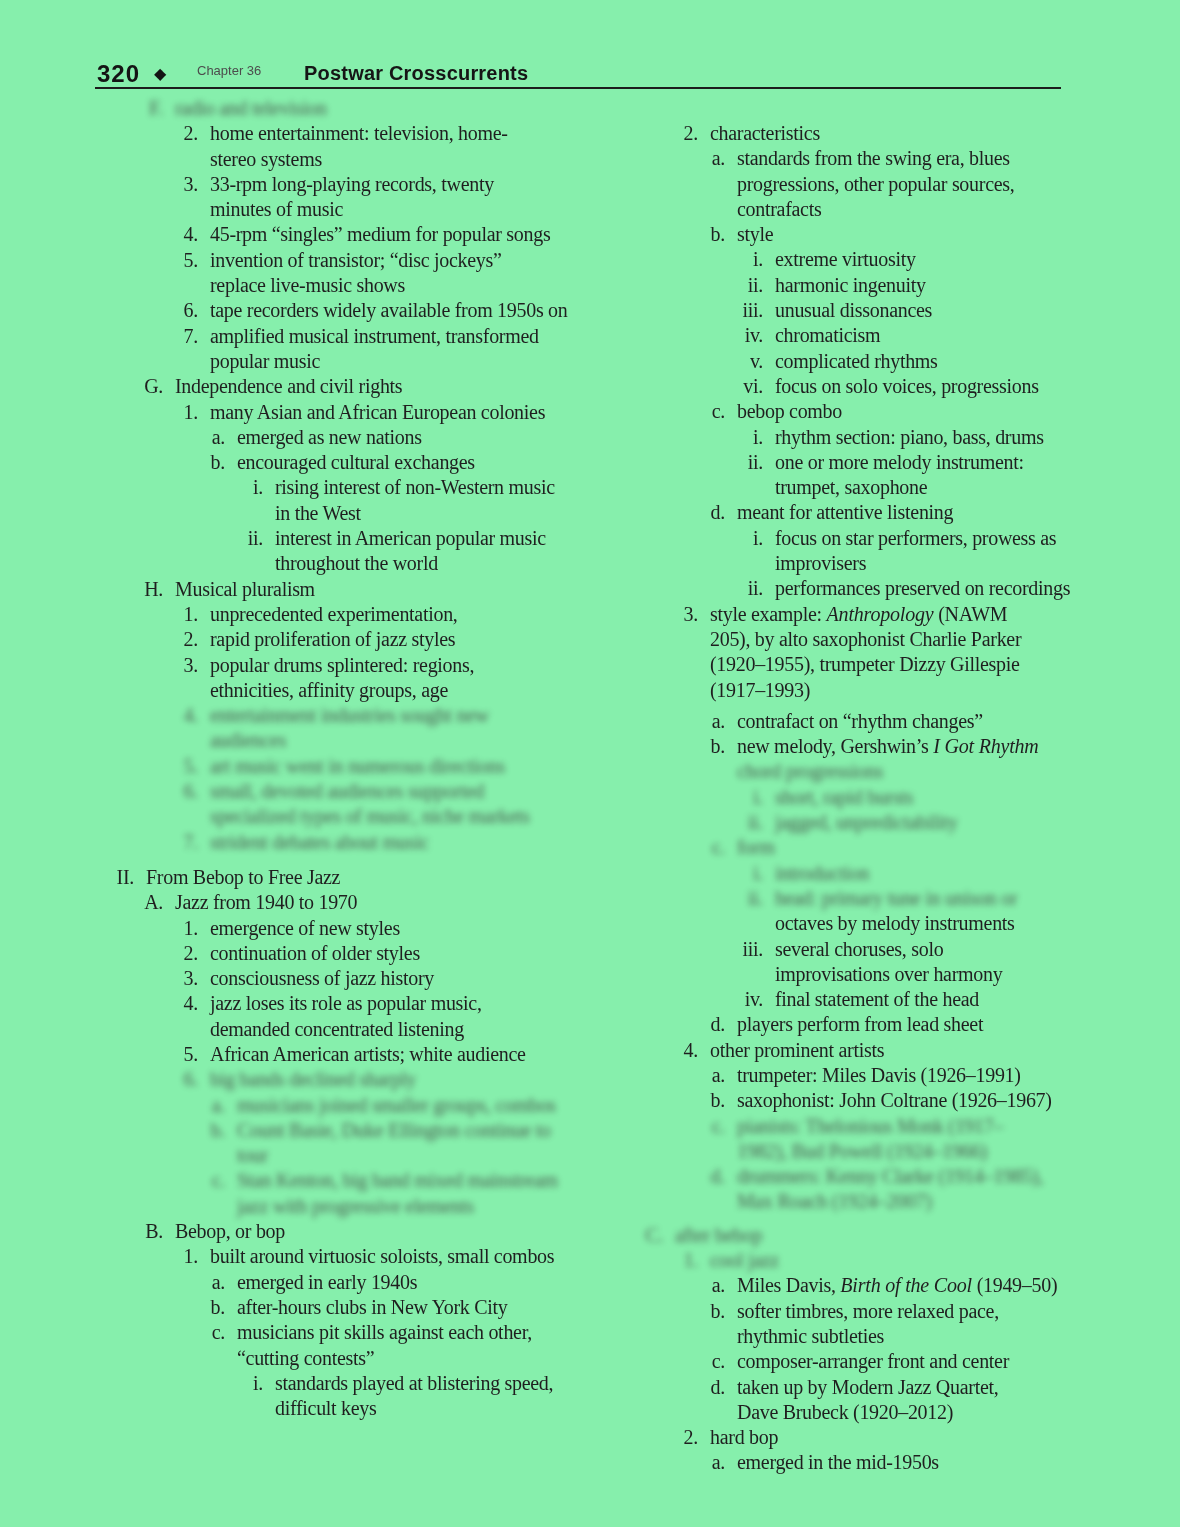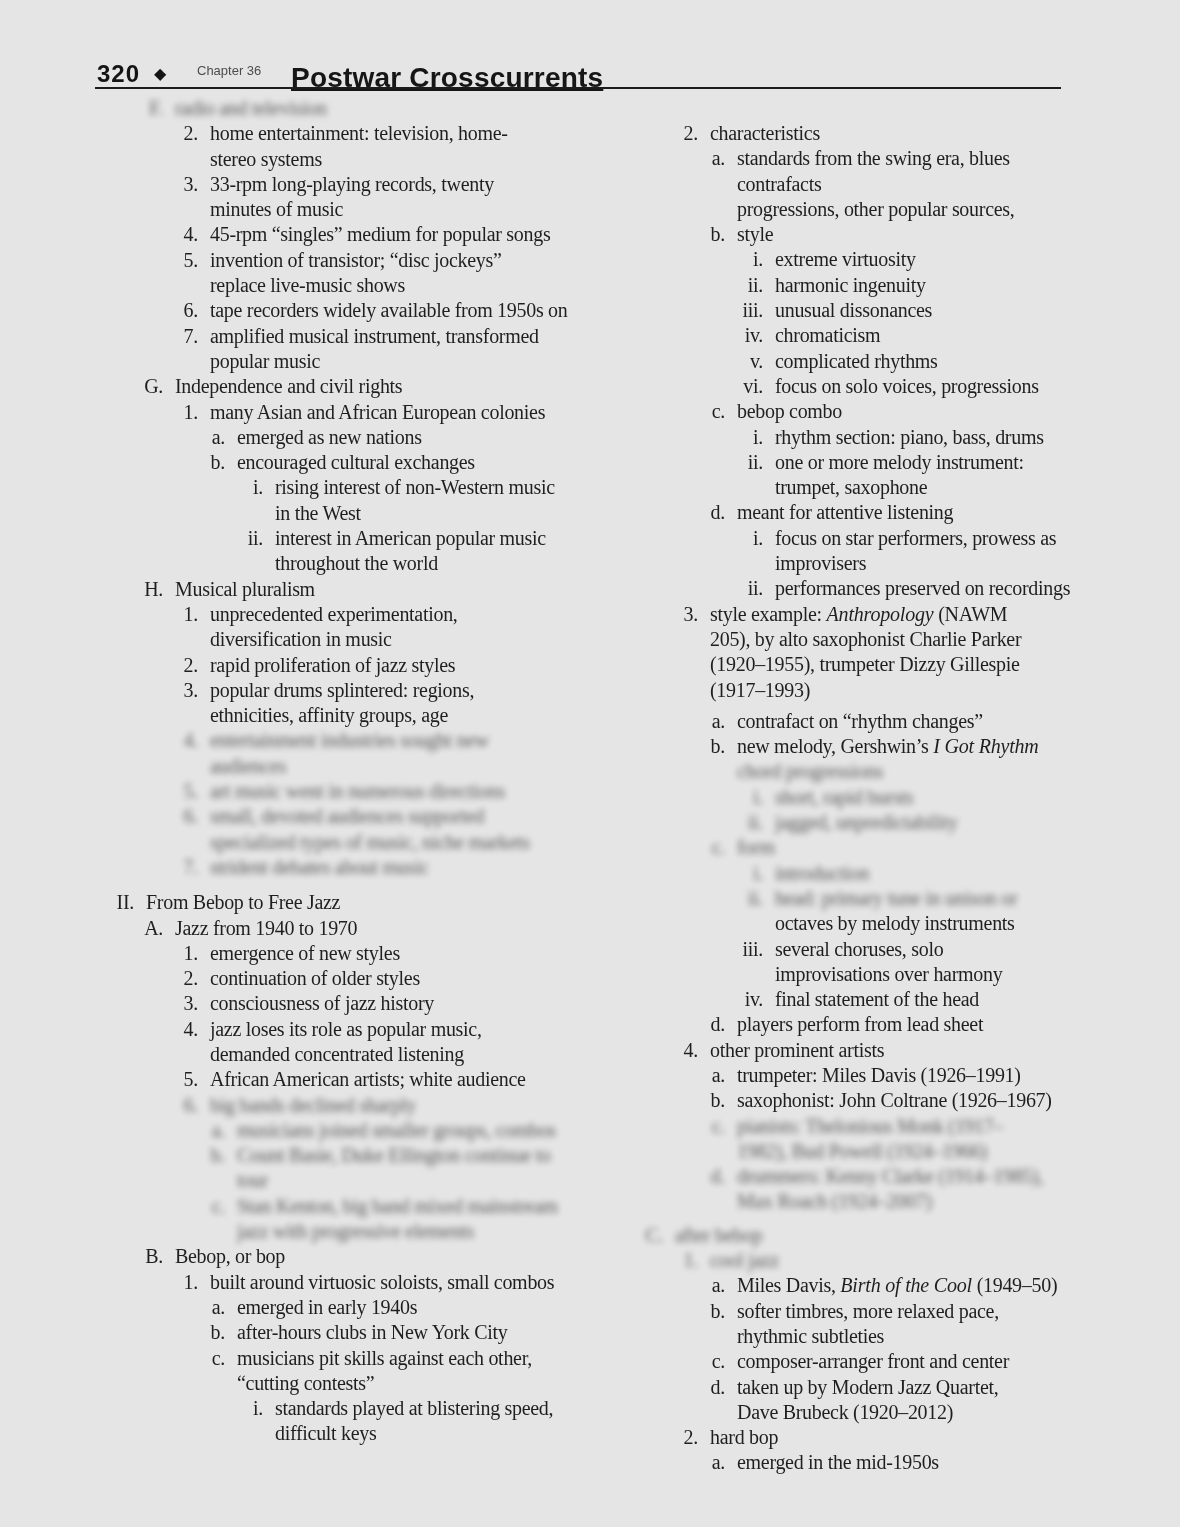--- a/index.html
+++ b/index.html
@@ -1,26 +1,26 @@
 <!DOCTYPE html>
 <html><head>
 <meta charset="utf-8">
 <style>
   html,body{margin:0;padding:0;background:#ffffff;}
-  .page{position:relative;width:1180px;height:1527px;background:#e5e5e5;overflow:hidden;
+  .page{position:relative;width:1180px;height:1527px;background:#86efac;overflow:hidden;
         font-family:"Liberation Serif",serif;color:#1f1f1f;}
   
   .runhead{position:absolute;left:0;top:0;width:1180px;height:95px;
            font-family:"Liberation Sans",sans-serif;}
   .pagenum{position:absolute;left:97px;top:60px;font-size:24px;font-weight:bold;
            letter-spacing:1px;color:#141414;}
   .diamond{position:absolute;left:154px;top:64px;font-size:16px;color:#141414;}
   .chap-label{position:absolute;left:197px;top:63px;font-size:13px;color:#4c4c4c;}
-  .chap-title{position:absolute;left:291px;top:62px;font-size:28px;font-weight:bold;
-              color:#161616;letter-spacing:.2px;text-decoration:underline;}
+  .chap-title{position:absolute;left:304px;top:62px;font-size:20px;font-weight:bold;
+              color:#161616;letter-spacing:.2px;}
   .rule{position:absolute;left:95px;top:87px;width:966px;height:2px;background:#1c1c1c;}
   
   .col{position:absolute;width:500px;font-size:20px;line-height:25.3px;
        letter-spacing:-0.3px;}
   #col-left{left:100px;top:96px;}
   #col-right{left:600px;top:121px;}
   .ln{position:relative;height:25.3px;white-space:nowrap;}
   .mk{position:absolute;left:0;top:0;text-align:right;}
   .lv-sec    {padding-left:46px;}  .lv-sec    > .mk{width:34px;}
   .lv-letter {padding-left:75px;}  .lv-letter > .mk{width:63px;}
@@ -57,21 +57,20 @@
       <div class="ln lv-letter"><span class="mk">G.</span><span>Independence and civil rights</span></div>
       <div class="ln lv-num"><span class="mk">1.</span><span>many Asian and African European colonies</span></div>
       <div class="ln lv-sub"><span class="mk">a.</span><span>emerged as new nations</span></div>
       <div class="ln lv-sub"><span class="mk">b.</span><span>encouraged cultural exchanges</span></div>
       <div class="ln lv-rom"><span class="mk">i.</span><span>rising interest of non-Western music</span></div>
       <div class="ln lv-rom"><span>in the West</span></div>
       <div class="ln lv-rom"><span class="mk">ii.</span><span>interest in American popular music</span></div>
       <div class="ln lv-rom"><span>throughout the world</span></div>
       <div class="ln lv-letter"><span class="mk">H.</span><span>Musical pluralism</span></div>
       <div class="ln lv-num"><span class="mk">1.</span><span>unprecedented experimentation,</span></div>
-      <div class="ln lv-num"><span>diversification in music</span></div>
       <div class="ln lv-num"><span class="mk">2.</span><span>rapid proliferation of jazz styles</span></div>
       <div class="ln lv-num"><span class="mk">3.</span><span>popular drums splintered: regions,</span></div>
       <div class="ln lv-num"><span>ethnicities, affinity groups, age</span></div>
       <div class="ln lv-num blurred"><span class="mk">4.</span><span>entertainment industries sought new</span></div>
       <div class="ln lv-num blurred"><span>audiences</span></div>
       <div class="ln lv-num blurred"><span class="mk">5.</span><span>art music went in numerous directions</span></div>
       <div class="ln lv-num blurred"><span class="mk">6.</span><span>small, devoted audiences supported</span></div>
       <div class="ln lv-num blurred"><span>specialized types of music, niche markets</span></div>
       <div class="ln lv-num blurred"><span class="mk">7.</span><span>strident debates about music</span></div>
       <div class="spacer" style="height: 10px;"></div>
@@ -94,22 +93,22 @@
       <div class="ln lv-sub"><span class="mk">a.</span><span>emerged in early 1940s</span></div>
       <div class="ln lv-sub"><span class="mk">b.</span><span>after-hours clubs in New York City</span></div>
       <div class="ln lv-sub"><span class="mk">c.</span><span>musicians pit skills against each other,</span></div>
       <div class="ln lv-sub"><span>“cutting contests”</span></div>
       <div class="ln lv-rom"><span class="mk">i.</span><span>standards played at blistering speed,</span></div>
       <div class="ln lv-rom"><span>difficult keys</span></div>
     </div>
   <div class="col" id="col-right">
       <div class="ln lv-num"><span class="mk">2.</span><span>characteristics</span></div>
       <div class="ln lv-sub"><span class="mk">a.</span><span>standards from the swing era, blues</span></div>
+      <div class="ln lv-sub"><span>progressions, other popular sources,</span></div>
       <div class="ln lv-sub"><span>contrafacts</span></div>
-      <div class="ln lv-sub"><span>progressions, other popular sources,</span></div>
       <div class="ln lv-sub"><span class="mk">b.</span><span>style</span></div>
       <div class="ln lv-rom"><span class="mk">i.</span><span>extreme virtuosity</span></div>
       <div class="ln lv-rom"><span class="mk">ii.</span><span>harmonic ingenuity</span></div>
       <div class="ln lv-rom"><span class="mk">iii.</span><span>unusual dissonances</span></div>
       <div class="ln lv-rom"><span class="mk">iv.</span><span>chromaticism</span></div>
       <div class="ln lv-rom"><span class="mk">v.</span><span>complicated rhythms</span></div>
       <div class="ln lv-rom"><span class="mk">vi.</span><span>focus on solo voices, progressions</span></div>
       <div class="ln lv-sub"><span class="mk">c.</span><span>bebop combo</span></div>
       <div class="ln lv-rom"><span class="mk">i.</span><span>rhythm section: piano, bass, drums</span></div>
       <div class="ln lv-rom"><span class="mk">ii.</span><span>one or more melody instrument:</span></div>

